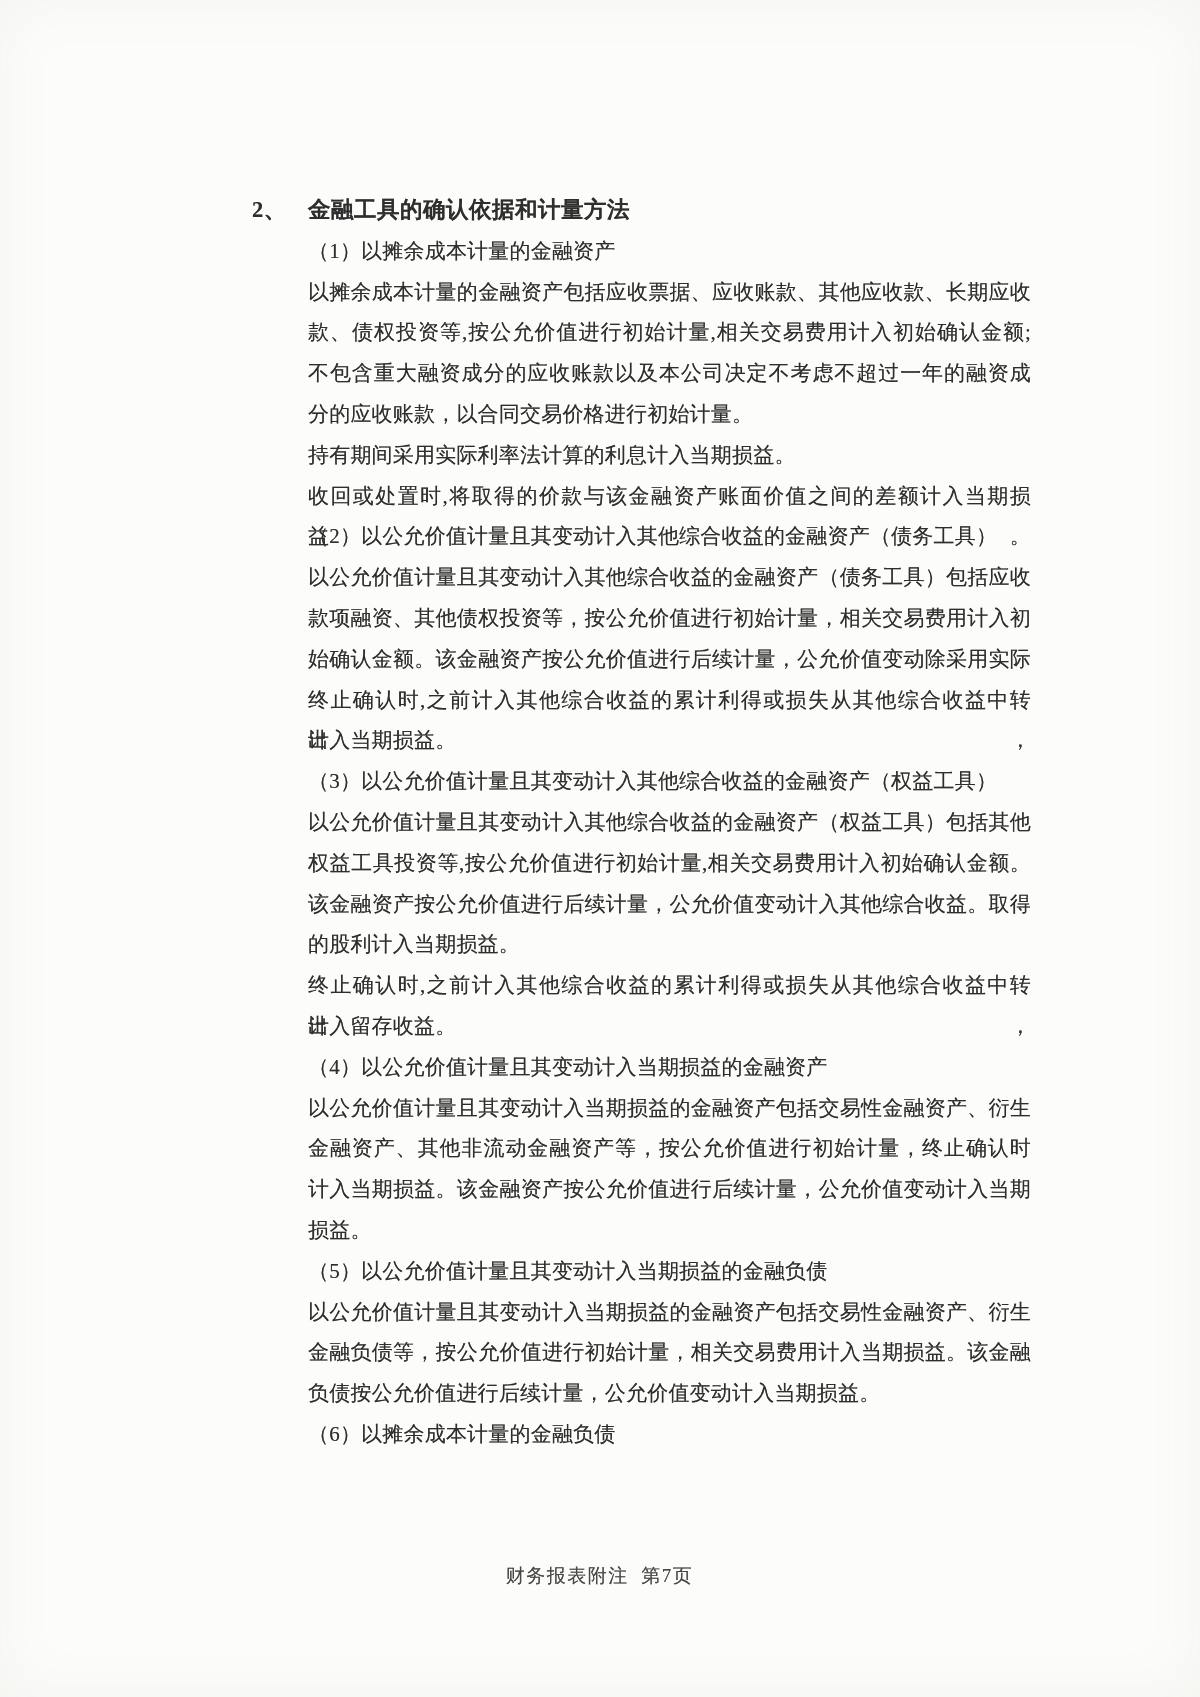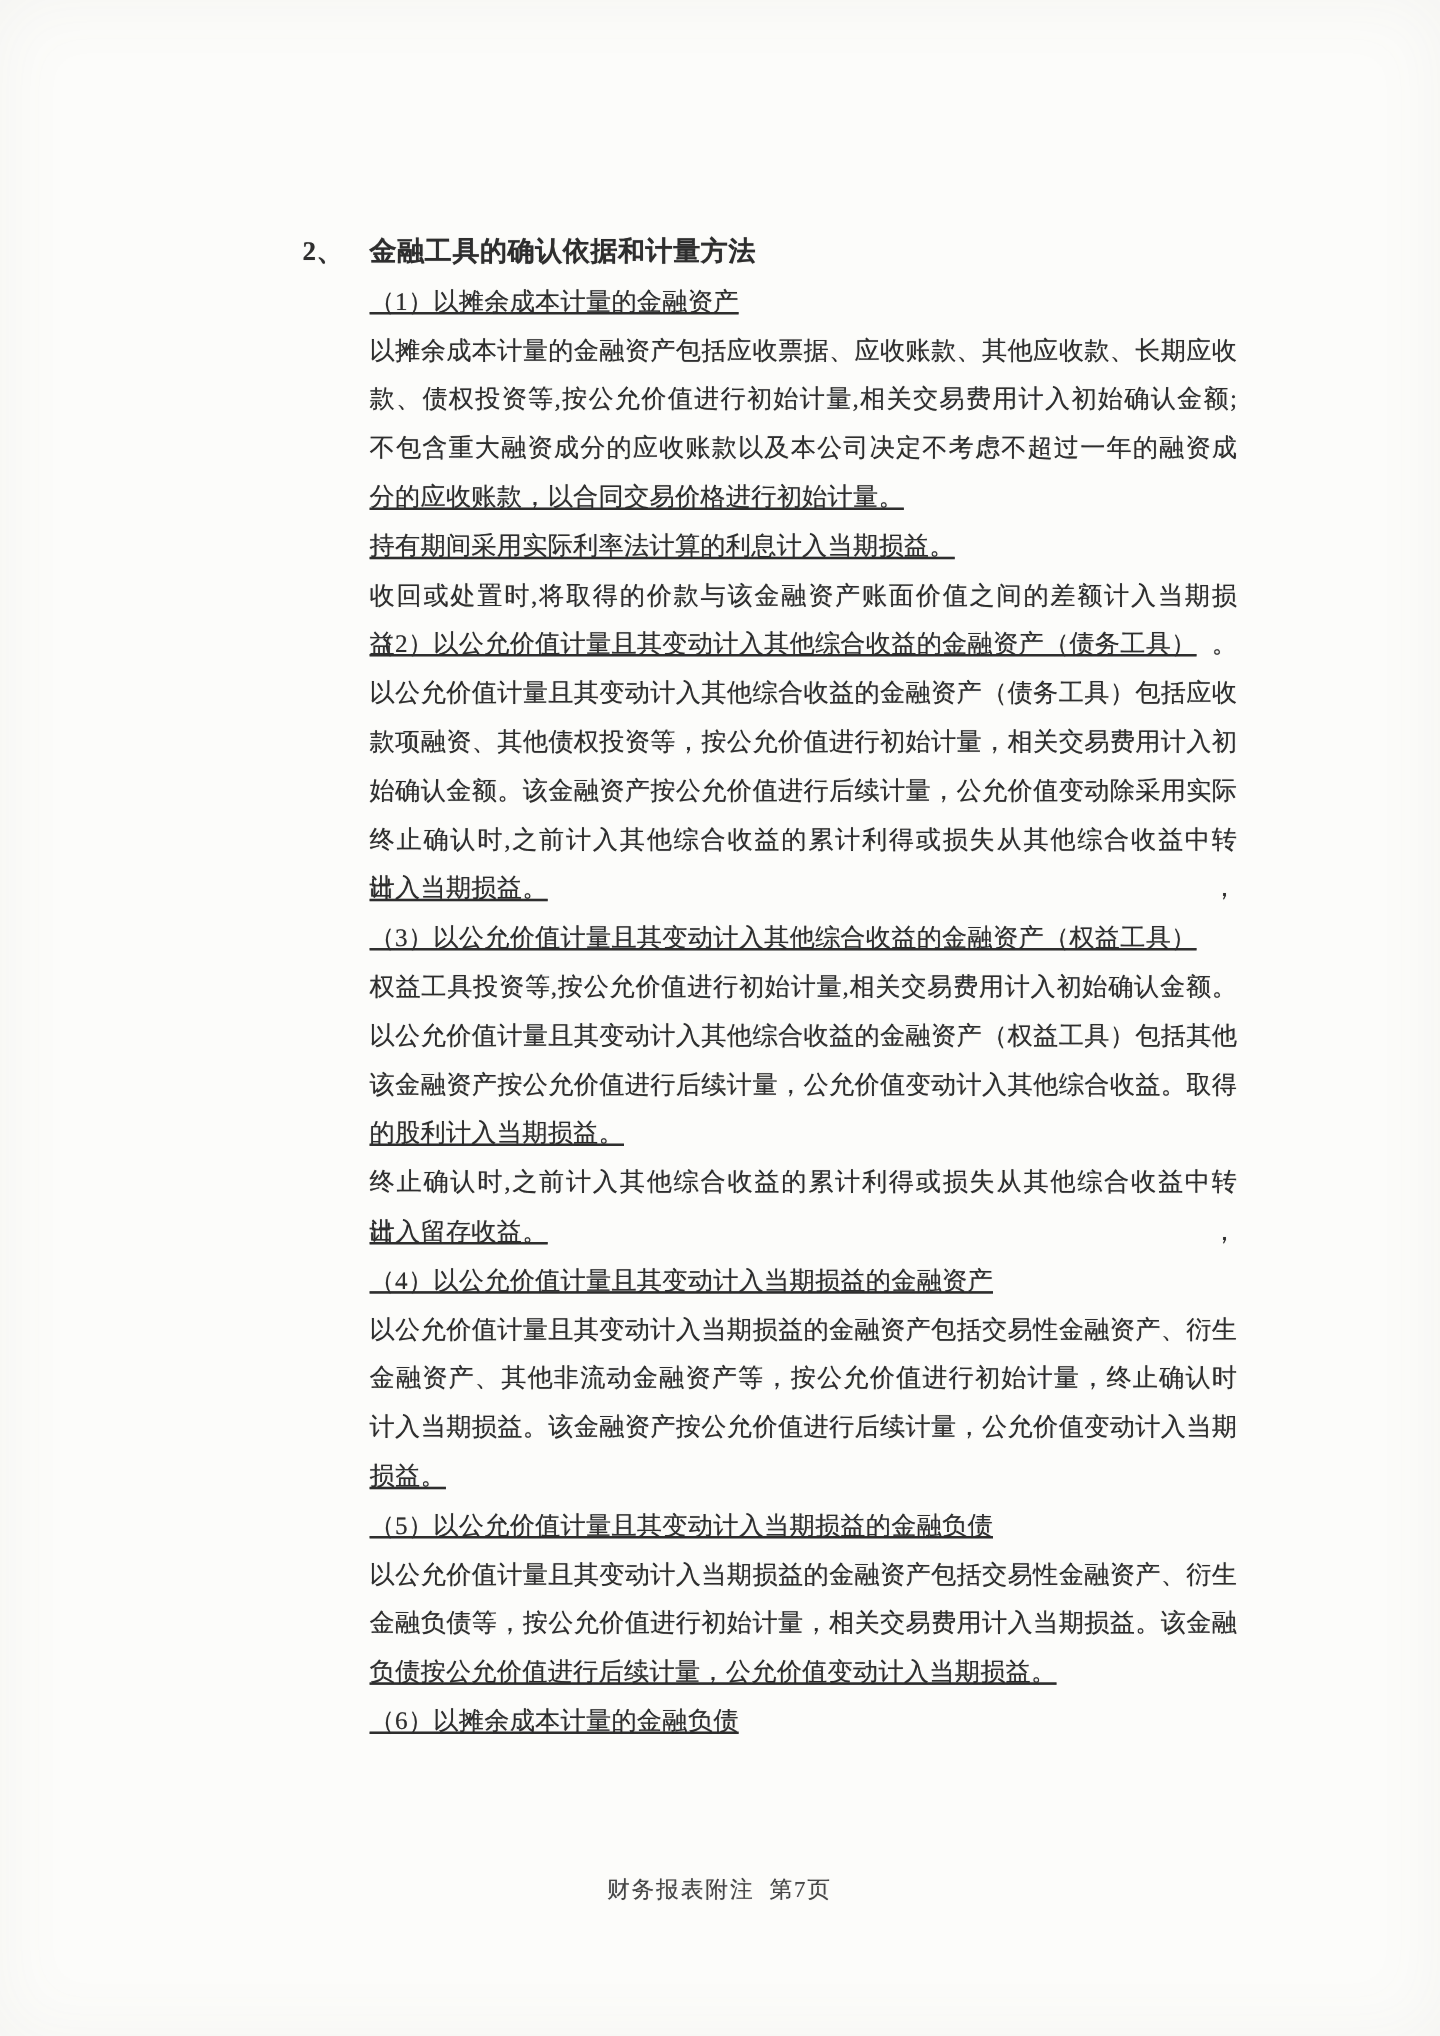--- a/index.html
+++ b/index.html
@@ -33,21 +33,20 @@
     white-space: nowrap;
   }
   .line.full {
     white-space: normal;
     text-align: justify;
     text-align-last: justify;
     text-justify: inter-character;
   }
   .line.item, .line.end {
     text-align: left;
-    text-decoration: underline;
   }
   .line.heading {
     position: relative;
     font-weight: bold;
     font-size: 22.5px;
     letter-spacing: 0.5px;
   }
   .heading-number {
     position: absolute;
     left: -56px;
@@ -85,22 +84,22 @@
         <div class="line end">分的应收账款，以合同交易价格进行初始计量。</div>
         <div class="line end">持有期间采用实际利率法计算的利息计入当期损益。</div>
         <div class="line full">收回或处置时,将取得的价款与该金融资产账面价值之间的差额计入当期损益。</div>
         <div class="line item">（2）以公允价值计量且其变动计入其他综合收益的金融资产（债务工具）</div>
         <div class="line full">以公允价值计量且其变动计入其他综合收益的金融资产（债务工具）包括应收</div>
         <div class="line full">款项融资、其他债权投资等，按公允价值进行初始计量，相关交易费用计入初</div>
         <div class="line full">始确认金额。该金融资产按公允价值进行后续计量，公允价值变动除采用实际</div>
         <div class="line full">终止确认时,之前计入其他综合收益的累计利得或损失从其他综合收益中转出，</div>
         <div class="line end">计入当期损益。</div>
         <div class="line item">（3）以公允价值计量且其变动计入其他综合收益的金融资产（权益工具）</div>
+        <div class="line full">以公允价值计量且其变动计入其他综合收益的金融资产（权益工具）包括其他</div>
         <div class="line full">权益工具投资等,按公允价值进行初始计量,相关交易费用计入初始确认金额。</div>
-        <div class="line full">以公允价值计量且其变动计入其他综合收益的金融资产（权益工具）包括其他</div>
         <div class="line full">该金融资产按公允价值进行后续计量，公允价值变动计入其他综合收益。取得</div>
         <div class="line end">的股利计入当期损益。</div>
         <div class="line full">终止确认时,之前计入其他综合收益的累计利得或损失从其他综合收益中转出，</div>
         <div class="line end">计入留存收益。</div>
         <div class="line item">（4）以公允价值计量且其变动计入当期损益的金融资产</div>
         <div class="line full">以公允价值计量且其变动计入当期损益的金融资产包括交易性金融资产、衍生</div>
         <div class="line full">金融资产、其他非流动金融资产等，按公允价值进行初始计量，终止确认时</div>
         <div class="line full">计入当期损益。该金融资产按公允价值进行后续计量，公允价值变动计入当期</div>
         <div class="line end">损益。</div>
         <div class="line item">（5）以公允价值计量且其变动计入当期损益的金融负债</div>

